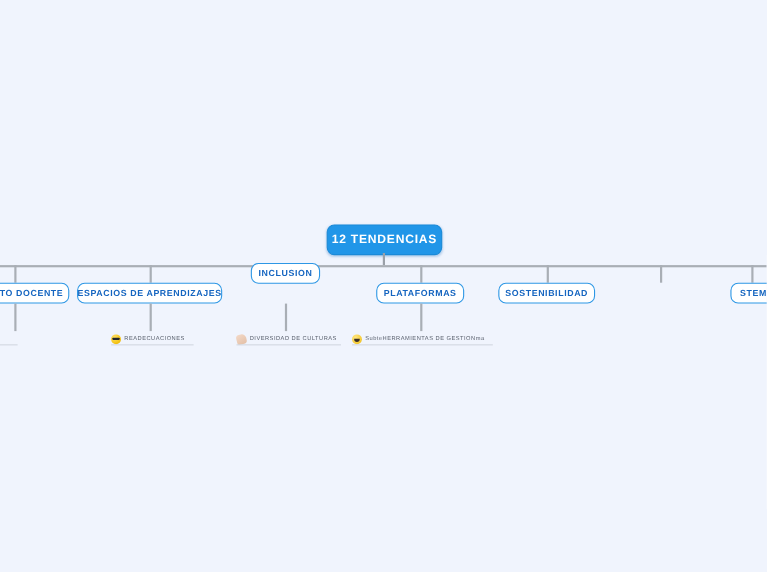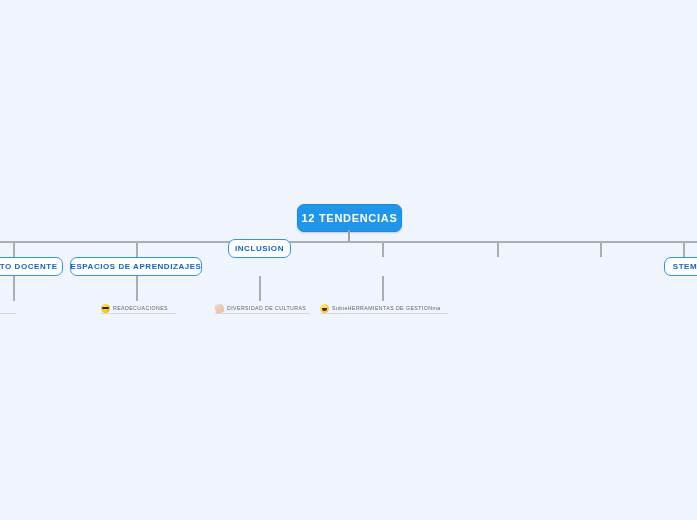--- a/index.html
+++ b/index.html
@@ -160,21 +160,27 @@
   </div>
 
   <div class="topic-node" style="left:70px; top:257px; width:132px;justify-content:center;">
     <span>ESPACIOS DE APRENDIZAJES</span>
   </div>
 
   <div class="topic-node" style="left:228px; top:239px; width:63px;">
     <span>INCLUSION</span>
   </div>
 
-
+  <div class="topic-node" style="left:342px; top:257px; width:80px;">
+    <span>PLATAFORMAS</span>
+  </div>
+
+  <div class="topic-node" style="left:453px; top:257px; width:88px;">
+    <span>SOSTENIBILIDAD</span>
+  </div>
 
 
   <div class="topic-node" style="left:664px; top:257px; width:42px;">
     <span>STEM</span>
   </div>
 
   <div class="v-line" style="left:13px;  top:276px; height:25px;"></div>
   <div class="v-line" style="left:136px; top:276px; height:25px;"></div>
   <div class="v-line" style="left:259px; top:276px; height:25px;"></div>
   <div class="v-line" style="left:382px; top:276px; height:25px;"></div>

